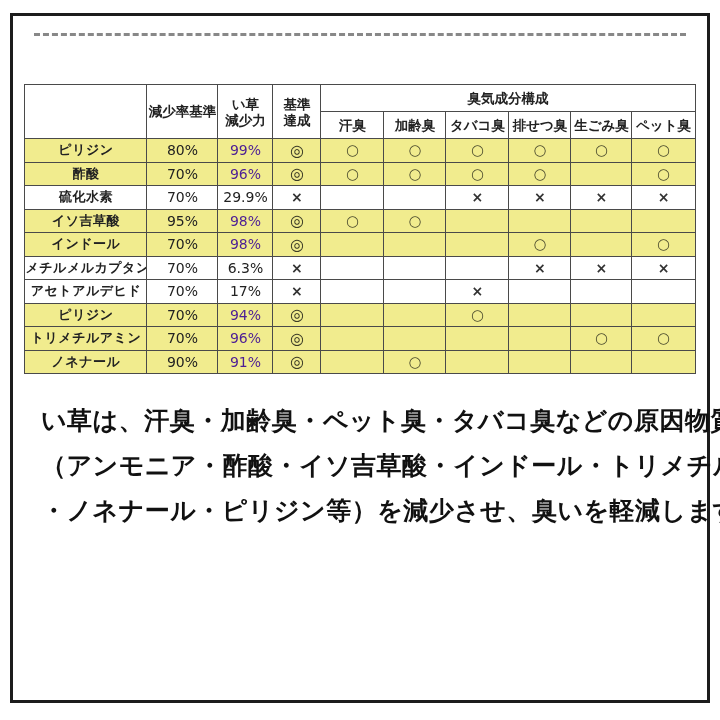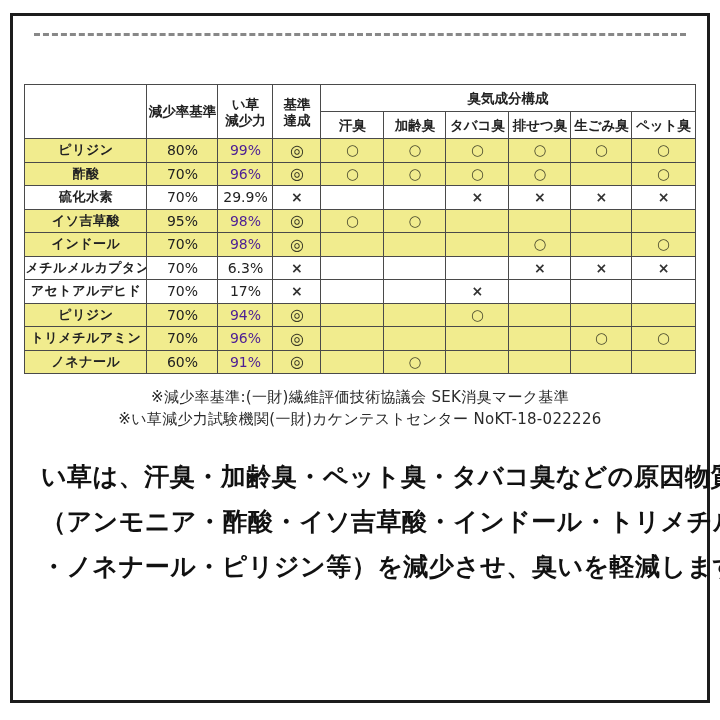--- a/index.html
+++ b/index.html
@@ -246,37 +246,33 @@
             <td class="sym dbl">◎</td>
             <td class="sym circ"></td>
             <td class="sym circ"></td>
             <td class="sym circ"></td>
             <td class="sym circ"></td>
             <td class="sym circ">○</td>
             <td class="sym circ">○</td>
           </tr>
           <tr class="hl">
             <td class="label">ノネナール</td>
-            <td class="val">60%</td>
+            <td class="val">90%</td>
             <td class="val red">91%</td>
             <td class="sym dbl">◎</td>
             <td class="sym circ"></td>
             <td class="sym circ">○</td>
             <td class="sym circ"></td>
             <td class="sym circ"></td>
             <td class="sym circ"></td>
             <td class="sym circ"></td>
           </tr>
         </tbody>
     </table>
 
-    <div class="footnotes">
-      <div>※減少率基準:(一財)繊維評価技術協議会  SEK消臭マーク基準</div>
-      <div>※い草減少力試験機関(一財)カケンテストセンター  NoKT-18-022226</div>
-    </div>
 
     <div class="description">
       <div>い草は、汗臭・加齢臭・ペット臭・タバコ臭などの原因物質</div>
       <div>（アンモニア・酢酸・イソ吉草酸・インドール・トリメチルアミン</div>
       <div>・ノネナール・ピリジン等）を減少させ、臭いを軽減します。</div>
     </div>
 
   </div>
 </div>
 

